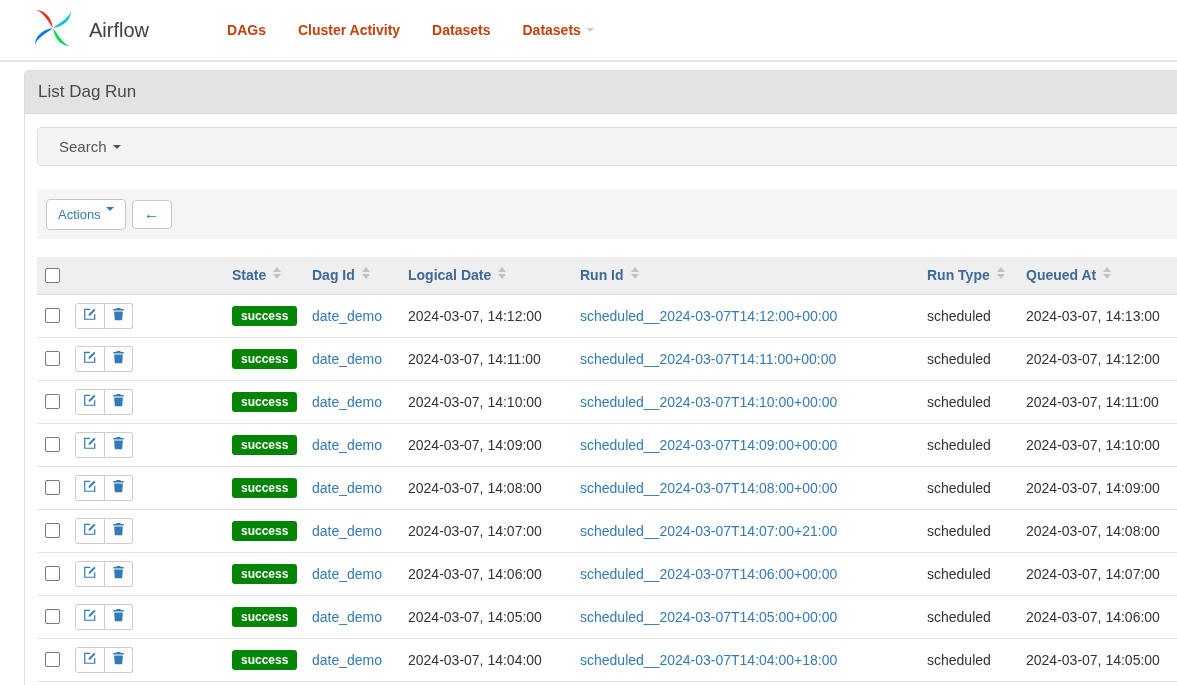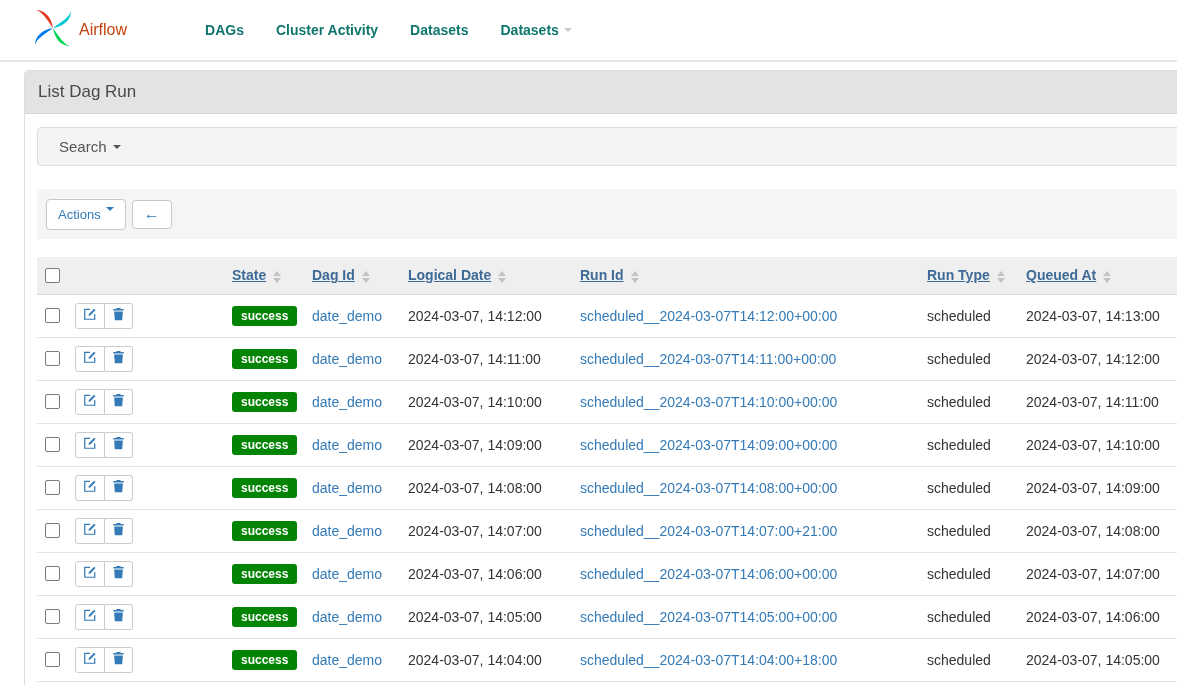--- a/index.html
+++ b/index.html
@@ -3,24 +3,24 @@
 <meta charset="utf-8">
 <style>
   * { margin:0; padding:0; box-sizing:border-box; }
   html,body { width:1177px; height:685px; overflow:hidden; background:#fff;
     font-family:"Liberation Sans", sans-serif; color:#333; }
 
   
   .navbar { height:62px; display:flex; align-items:center; padding-left:33px;
     background:#fff; border-bottom:2px solid #e6e6e6; }
   .brand { display:flex; align-items:center; margin-right:62px; }
-  .brand-text { font-size:16px; color:#c2410c; margin-left:6px; }
+  .brand-text { font-size:20px; color:#404040; margin-left:16px; }
   .nav-items { display:flex; align-items:center; height:100%; }
   .nav-item { display:flex; align-items:center; padding:0 16px; height:100%;
-    font-size:14px; font-weight:bold; color:#0f766e; cursor:pointer; }
+    font-size:14px; font-weight:bold; color:#c2410c; cursor:pointer; }
   .nav-item .caret { margin-left:5px; width:0; height:0;
     border-left:4px solid transparent; border-right:4px solid transparent;
     border-top:4px solid #cfc8cf; }
 
   
   .panel { margin:8px 0 0 24px; width:1340px; border:1px solid #ddd;
     border-radius:4px 4px 0 0; background:#fff; }
   .panel-heading { background:#e3e3e3; border-bottom:1px solid #d5d5d5;
     padding:11px 13px; font-size:17px; color:#4a4a4a; border-radius:4px 4px 0 0; }
   .panel-body { padding:13px 12px 0 12px; }
@@ -42,21 +42,21 @@
     border-top:4px solid #337ab7; }
   .btn-back { font-size:16px; line-height:13px; padding:6px 11px 8px; }
 
   
   table { border-collapse:collapse; table-layout:fixed; width:1316px; font-size:14px; }
   col.c-check{width:30px} col.c-act{width:157px} col.c-state{width:80px}
   col.c-dag{width:96px} col.c-ldate{width:172px} col.c-runid{width:347px}
   col.c-rtype{width:99px} col.c-queued{width:335px}
   thead th { background:#efefef; text-align:left; font-weight:bold;
     color:#3d6a96; padding:9px 8px; height:37px; border-bottom:1px solid #ddd; }
-  thead th .th-inner { display:flex; align-items:flex-end; cursor:pointer;text-decoration:underline; }
+  thead th .th-inner { display:flex; align-items:flex-start; cursor:pointer; }
   tbody td { padding:8px; height:39px; border-bottom:1px solid #e4e4e4;
     background:#fff; vertical-align:middle; white-space:nowrap; overflow:hidden; }
   .sort { display:inline-flex; flex-direction:column; gap:2px; margin-left:7px; }
   .sort i { display:block; width:0; height:0;
     border-left:4px solid transparent; border-right:4px solid transparent; }
   .sort .up { border-bottom:5px solid #c2c2c2; }
   .sort .down { border-top:5px solid #c2c2c2; }
 
   input[type=checkbox] { appearance:none; -webkit-appearance:none; width:15px;
     height:15px; border:1px solid #7a7a7a; border-radius:2px; background:#fff;

